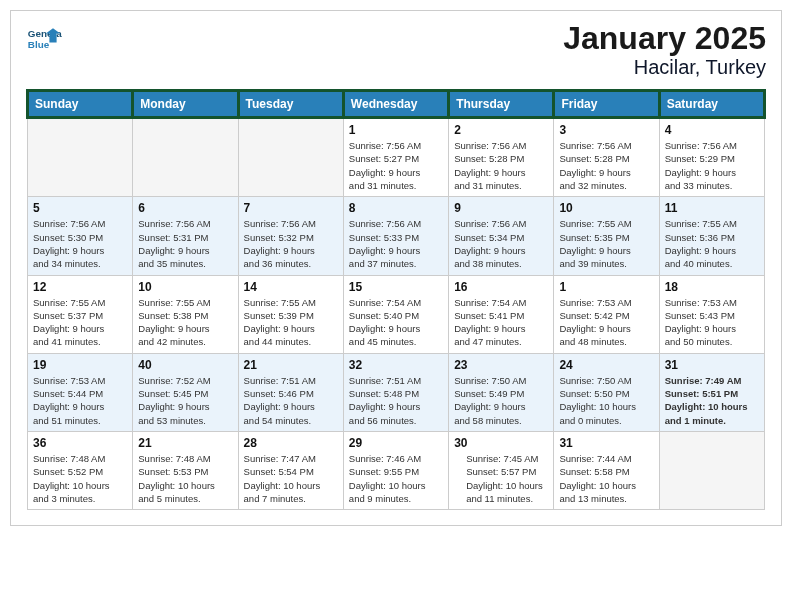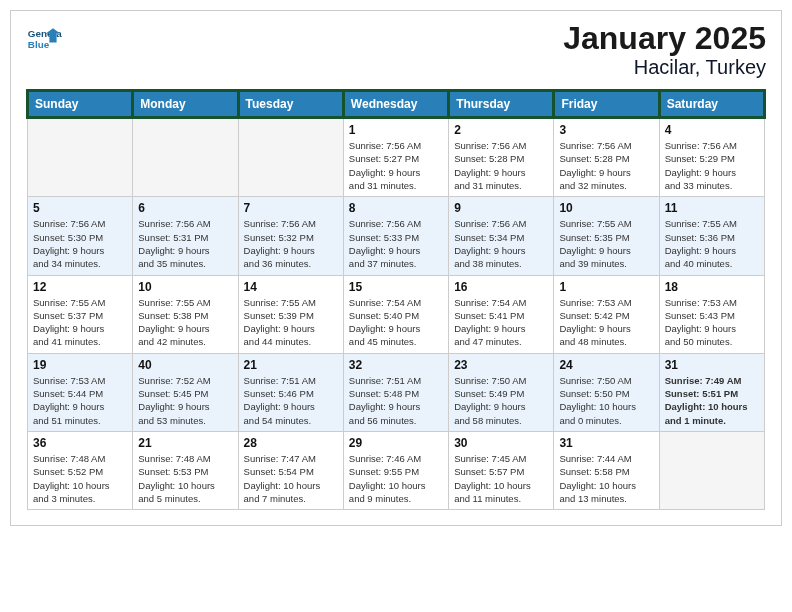--- a/index.html
+++ b/index.html
@@ -331,21 +331,21 @@
           </td>
           <td>
             <div class="day-number">29</div>
             <div class="day-info" style="white-space: pre-line;">Sunrise: 7:46 AM
 Sunset: 9:55 PM
 Daylight: 10 hours
 and 9 minutes.</div>
           </td>
           <td>
             <div class="day-number">30</div>
-            <div class="day-info" style="white-space: pre-line;">Sunrise: 7:45 AM
+            <div class="day-info" style="white-space: pre-line; margin-left: 12px;">Sunrise: 7:45 AM
 Sunset: 5:57 PM
 Daylight: 10 hours
 and 11 minutes.</div>
           </td>
           <td>
             <div class="day-number">31</div>
             <div class="day-info" style="white-space: pre-line;">Sunrise: 7:44 AM
 Sunset: 5:58 PM
 Daylight: 10 hours
 and 13 minutes.</div>

